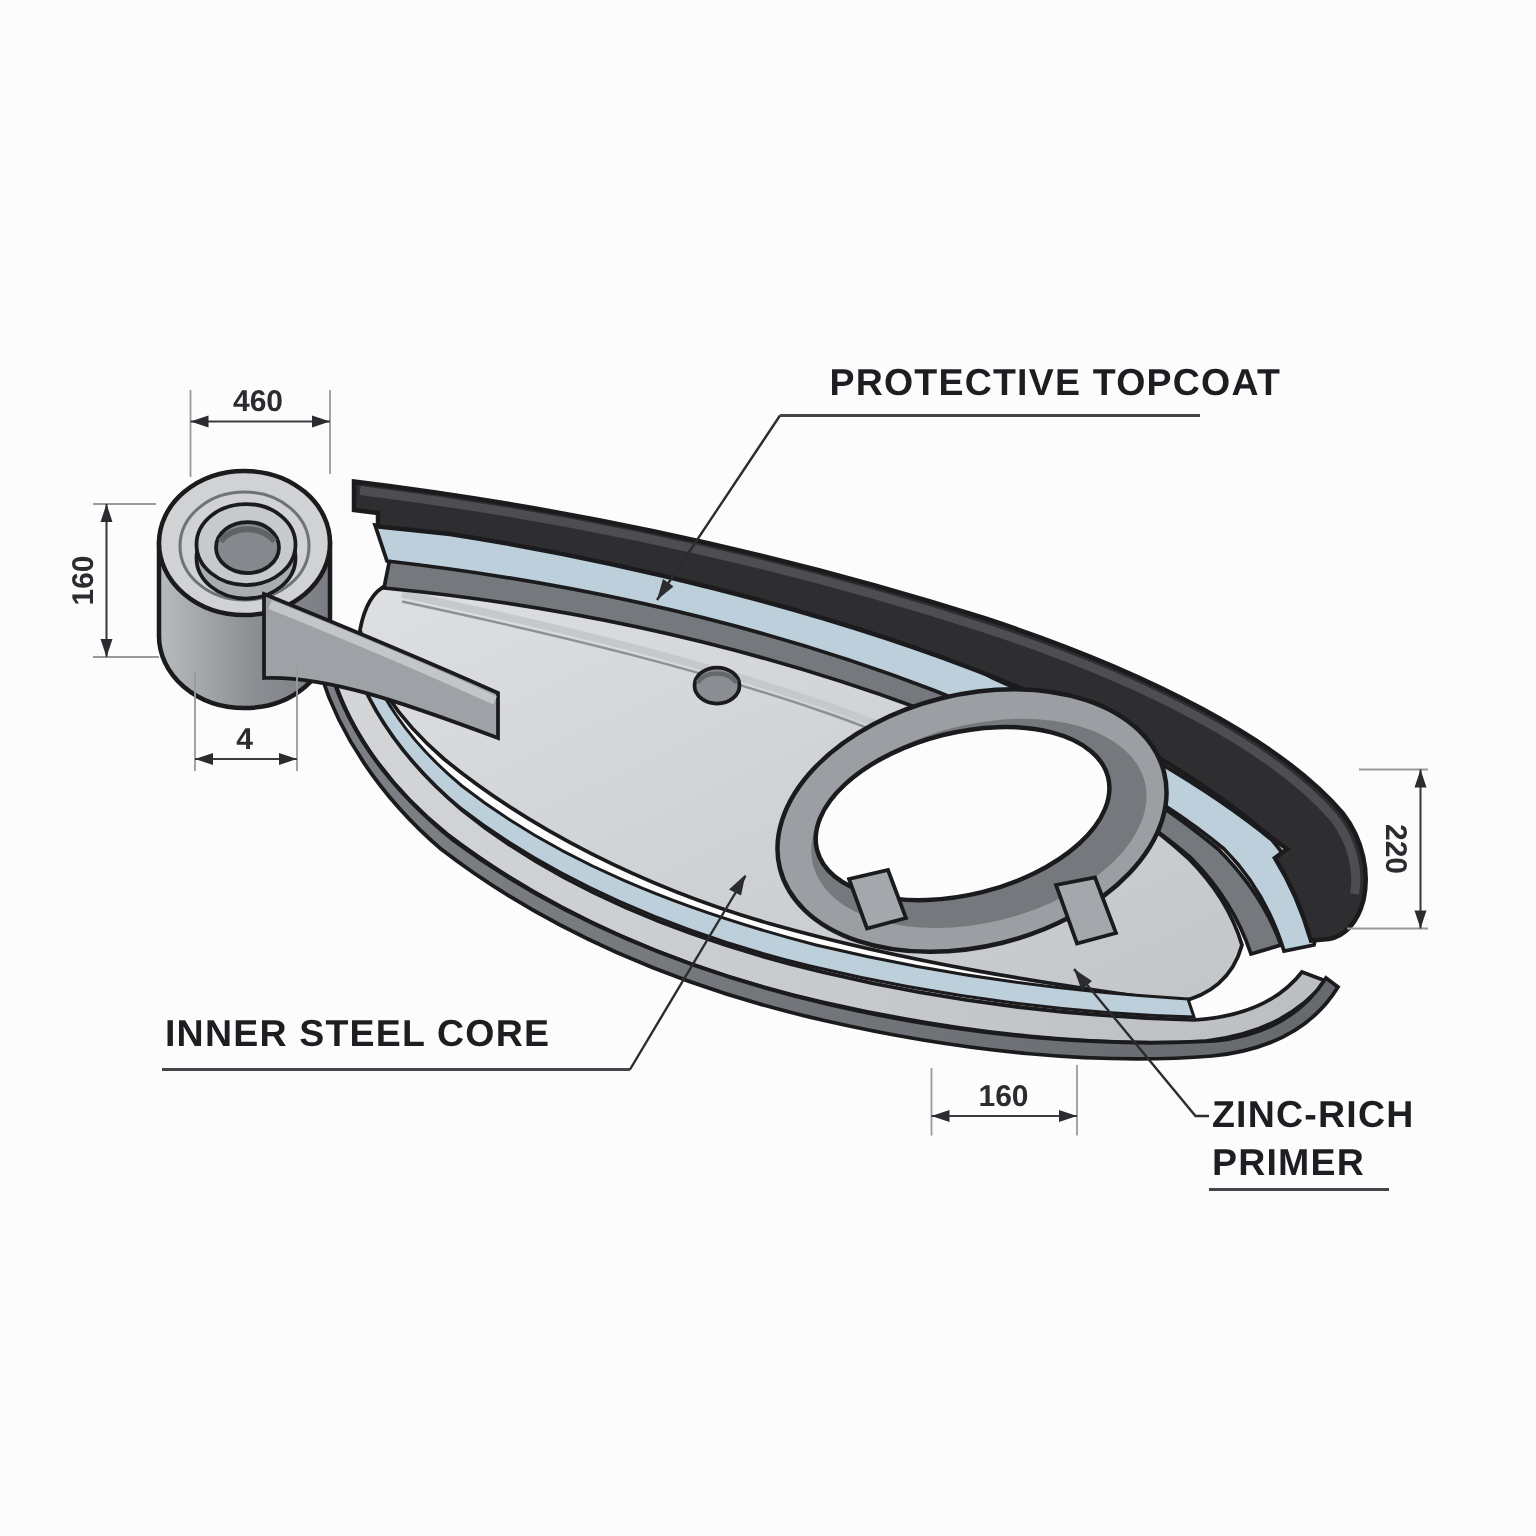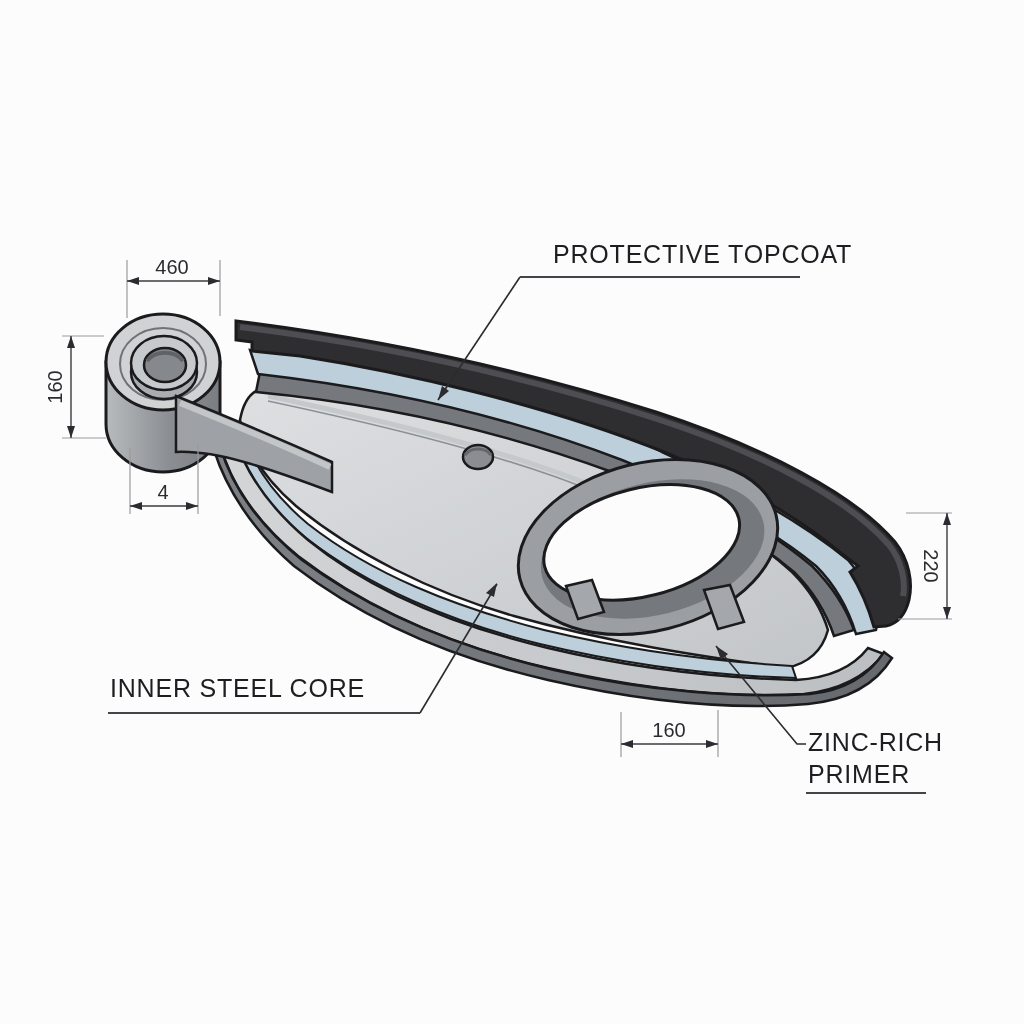--- a/index.html
+++ b/index.html
@@ -1,16 +1,16 @@
 <!DOCTYPE html>
 <html><head>
 <meta charset="utf-8">
 <style>
   html,body{margin:0;padding:0;background:#ffffff;}
-  .canvas{position:relative;width:1024px;height:1024px;overflow:hidden;background:#fcfcfd;}
+  .canvas{position:relative;width:1024px;height:1024px;overflow:hidden;background:#fcfcfd;font-weight:bold;}
   svg{display:block;}
   svg text{font-family:"Liberation Sans", sans-serif;}
   .label-text{font-size:25px;letter-spacing:0.8px;fill:#1e1e22;}
   .dim-text{font-size:20px;fill:#2c2c30;}
   .dim-line{stroke:#3c3c40;stroke-width:1.4;fill:none;}
   .ext-line{stroke:#9a9a9e;stroke-width:1.2;fill:none;}
   .leader{stroke:#2c2c2e;stroke-width:1.6;fill:none;}
   .underline{stroke:#44444a;stroke-width:2;fill:none;}
   .arrow{fill:#2c2c30;stroke:none;}
   .outl{stroke:#1b1b1d;}

